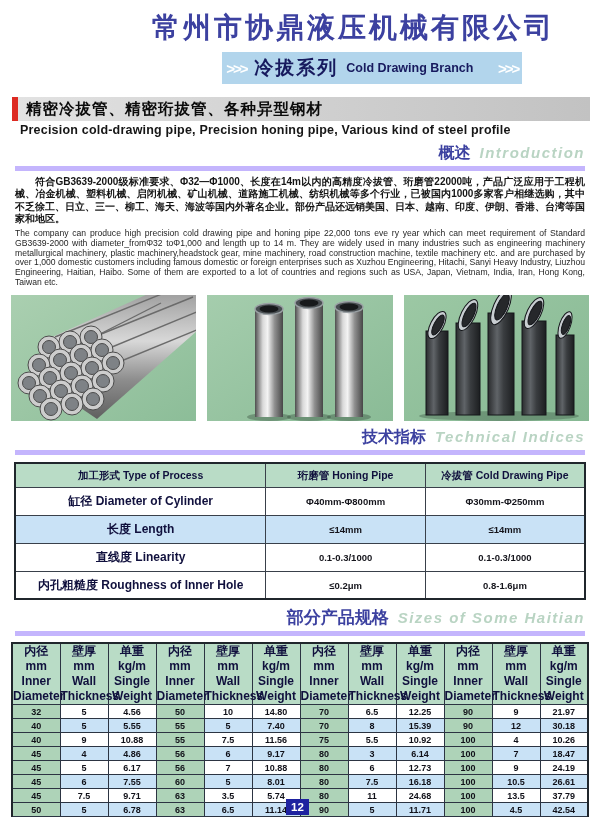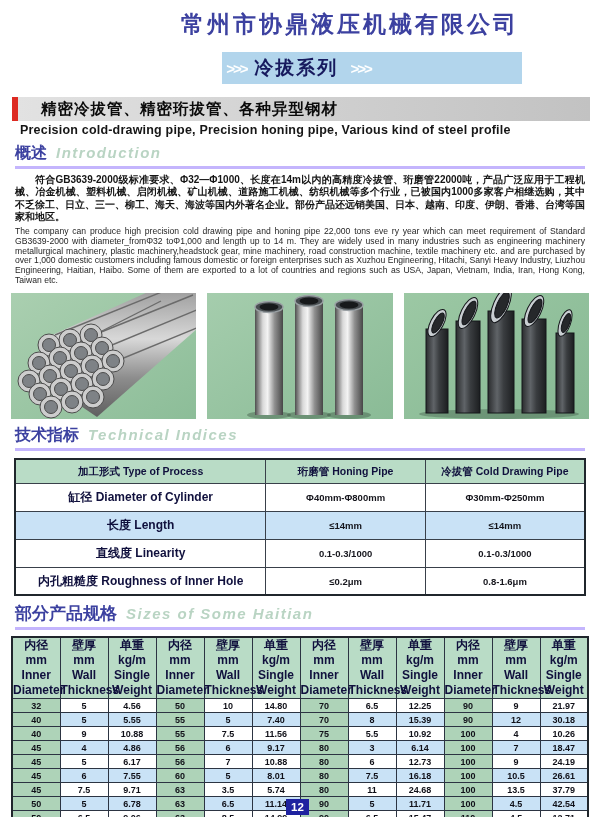--- a/index.html
+++ b/index.html
@@ -9,35 +9,35 @@
   }
   *{box-sizing:border-box;}
   html,body{margin:0;padding:0;}
   body{width:600px;height:817px;background:#fff;position:relative;overflow:hidden;
        font-family:"Liberation Sans","DejaVu Sans",sans-serif;color:#111;}
   
   .header{position:relative;height:92px;}
   .logo{position:absolute;left:8px;top:2px;font-size:60px;font-weight:bold;
         color:var(--navy);letter-spacing:1px;line-height:82px;}
   .hright{position:absolute;left:152px;top:9px;width:440px;}
-  .company-cn{font-size:23px;font-weight:bold;color:var(--blue-cn);letter-spacing:3px;white-space:nowrap;margin-left:29px;}
+  .company-cn{font-size:28px;font-weight:bold;color:var(--blue-cn);letter-spacing:3px;white-space:nowrap;}
   .company-en{font-size:14.5px;font-weight:bold;color:#23276b;margin-top:1px;white-space:nowrap;}
   .banner{position:absolute;left:222px;top:52px;width:300px;height:32px;background:var(--banner-blue);
           display:flex;align-items:center;}
   .chev{color:#fff;font-weight:bold;font-style:italic;font-size:15px;letter-spacing:-2px;padding:0 4px;}
   .banner-cn{font-size:19px;font-weight:bold;color:var(--dark-navy);letter-spacing:2px;margin:0 8px 0 4px;white-space:nowrap;}
   .banner-en{font-size:12.5px;font-weight:bold;color:var(--dark-navy);white-space:nowrap;flex:1;}
   
   .headline{display:flex;margin:5px 0 0 12px;}
   .redbar{width:6px;height:24px;background:var(--red);}
   .hl-bar{width:572px;height:24px;background:linear-gradient(90deg,#e2e2e2 0%,#cfcfcf 55%,#c2c2c2 100%);
-          font-size:15.5px;font-weight:bold;color:#0b0b0b;line-height:24px;padding-left:23px;letter-spacing:1px;}
+          font-size:15.5px;font-weight:bold;color:#0b0b0b;line-height:24px;padding-left:8px;letter-spacing:1px;}
   .hl-en{margin:2px 0 0 20px;font-size:12.5px;color:#161616;font-weight:bold;letter-spacing:.2px;}
   
-  .sec{margin:6px 15px 0;border-bottom:3px solid #c4b5fd;padding-bottom:2px;}
+  .sec{margin:6px 15px 0;border-bottom:5px solid #c4b5fd;padding-bottom:2px;text-align:right;}
   .sec .cn{font-size:16px;font-weight:bold;color:var(--blue-cn);}
   .sec .en{font-size:15px;font-style:italic;font-weight:bold;color:var(--en-pale);margin-left:9px;letter-spacing:1.5px;}
   .sec.big .cn{font-size:17px;}
   
   .para-cn{margin:5px 15px 0;font-size:10px;font-weight:bold;color:#141414;line-height:1.24;
            text-align:justify;text-indent:2em;}
   .para-en{margin:3px 15px 0;font-size:8.6px;color:#262626;line-height:1.16;text-align:justify;}
   
   .photos{display:flex;gap:11px;margin:7px 11px 0;}
   .photo{width:188px;height:126px;overflow:hidden;}
@@ -65,20 +65,21 @@
 </head>
 <body>
 
 <div class="header">
   <div class="hright">
     <div class="company-cn">常州市协鼎液压机械有限公司</div>
   </div>
   <div class="banner">
     <span class="chev">&gt;&gt;&gt;</span>
     <span class="banner-cn">冷拔系列</span>
+    <span class="banner-en">Cold Drawing Branch</span>
     <span class="chev">&gt;&gt;&gt;</span>
   </div>
 </div>
 
 <div class="headline">
   <div class="redbar"></div>
   <div class="hl-bar">精密冷拔管、精密珩拔管、各种异型钢材</div>
 </div>
 <div class="hl-en">Precision cold-drawing pipe, Precision honing pipe, Various kind of steel profile</div>
 

